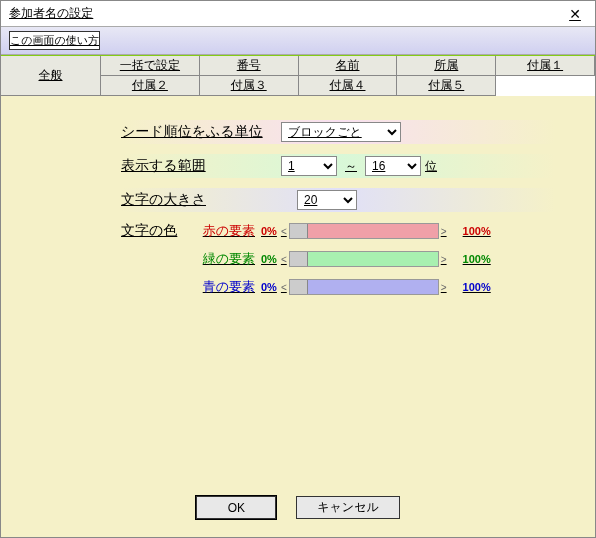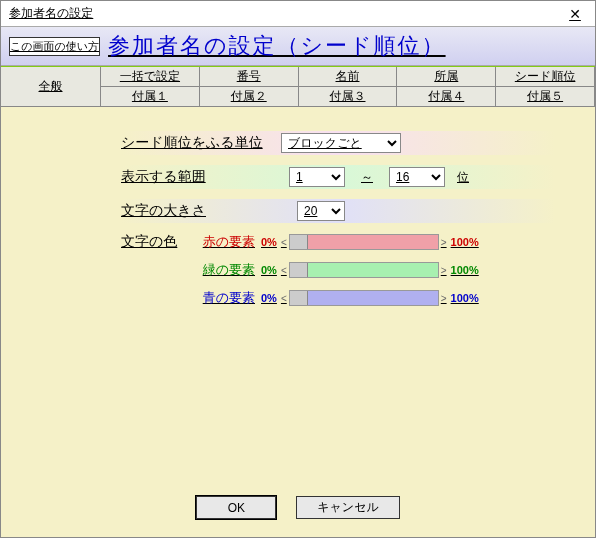--- a/index.html
+++ b/index.html
@@ -11,34 +11,34 @@
 .header { background: linear-gradient(to bottom, #e8e8f5, #d0d0f0); padding: 4px 8px; border-top: 1px solid #aaa; border-bottom: 1px solid #aaa; display: flex; align-items: center; gap: 8px; }
 .usage-btn { border: 1px solid #333; background: #fff; padding: 1px 0; font-size: 11px; cursor: default; }
 .header-title { color: #0000cc; font-size: 22px; font-weight: normal; letter-spacing: 2px; }
 .tabs { display: grid; grid-template-columns: 100px repeat(5, 1fr); grid-template-rows: 20px 20px; border-top: 1px solid #84cc16; }
 .tabs > div { border-right: 1px solid #888; border-bottom: 1px solid #888; display: flex; align-items: center; justify-content: center; background: #e8e8e0; font-size: 12px; }
 .tab-general { grid-row: 1 / 3; }
 .content { flex: 1; background: #f5f1c8; padding: 24px 40px 12px 120px; position: relative; }
 .row { display: flex; align-items: center; margin-bottom: 10px; min-height: 24px; }
 .row-label { width: 160px; font-size: 14px; font-family: "MS Mincho", serif; }
 .row-bg1 { background: linear-gradient(to right, #f5f1c8, #f8e0f0, #f5f1c8); padding: 2px 0; }
-.row-bg2 { background: linear-gradient(to right, #f5f1c8, #d8f8d8, #f5f1c8); padding: 2px 0; gap: 8px; }
+.row-bg2 { background: linear-gradient(to right, #f5f1c8, #d8f8d8, #f5f1c8); padding: 2px 0; }
 .row-bg3 { background: linear-gradient(to right, #f5f1c8, #e0e0f8, #f5f1c8); padding: 2px 0; gap: 16px; }
 select { border: 1px solid #888; background: #fff; font-size: 12px; padding: 1px 2px; height: 20px; }
 .sel-wide { width: 120px; }
 .sel-num { width: 56px; }
-.sel-small { width: 48px; }
+.sel-small { width: 60px; }
 .tilde { margin: 0 8px; }
 .unit { margin-left: 4px; }
 .color-row { display: flex; align-items: center; margin-bottom: 10px; }
 .color-label-main { width: 70px; font-size: 14px; font-family: "MS Mincho", serif; }
 .color-sub { width: 70px; text-align: right; padding-right: 6px; font-size: 13px; }
 .red { color: #cc0000; } .green { color: #008800; } .blue { color: #0000cc; }
 .pct0 { font-weight: bold; font-size: 11px; margin-right: 2px; }
-.pct100 { font-weight: bold; font-size: 11px; margin-left: 2px; }
+.pct100 { font-weight: bold; font-size: 11px; margin-left: 14px; }
 .arrow { font-size: 10px; color: #666; margin: 0 2px; }
 .slider { width: 150px; height: 16px; border: 1px solid #999; position: relative; display: flex; }
 .slider-thumb { width: 18px; background: #ccc; border-right: 1px solid #888; }
 .slider-fill { flex: 1; }
 .fill-red { background: #f0a0a8; }
 .fill-green { background: #a8f0b0; }
 .fill-blue { background: #b0b0f0; }
 .buttons { position: absolute; bottom: 18px; left: 0; right: 0; display: flex; justify-content: center; gap: 20px; }
 .btn { border: 1px solid #333; background: #e8e8e8; padding: 2px 20px; font-size: 12px; min-width: 80px; cursor: default; }
 .btn-ok { box-shadow: 0 0 0 1px #000; }
@@ -47,30 +47,28 @@
 <body>
 
 <div class="window">
   <div class="titlebar">
     <span class="titlebar-title">参加者名の設定</span>
     <span class="close-btn">✕</span>
   </div>
 
   <div class="header">
     <span class="usage-btn">この画面の使い方</span>
-    <span class="header-title">参加者名の設定（シード順位）</span>
   </div>
 
   <div class="tabs">
     <div class="tab-general">全般</div>
     <div>一括で設定</div>
     <div>番号</div>
     <div>名前</div>
     <div>所属</div>
-    <div>シード順位</div>
     <div>付属１</div>
     <div>付属２</div>
     <div>付属３</div>
     <div>付属４</div>
     <div>付属５</div>
   </div>
 
   <div class="content">
     <div class="row row-bg1">
       <span class="row-label">シード順位をふる単位</span>

